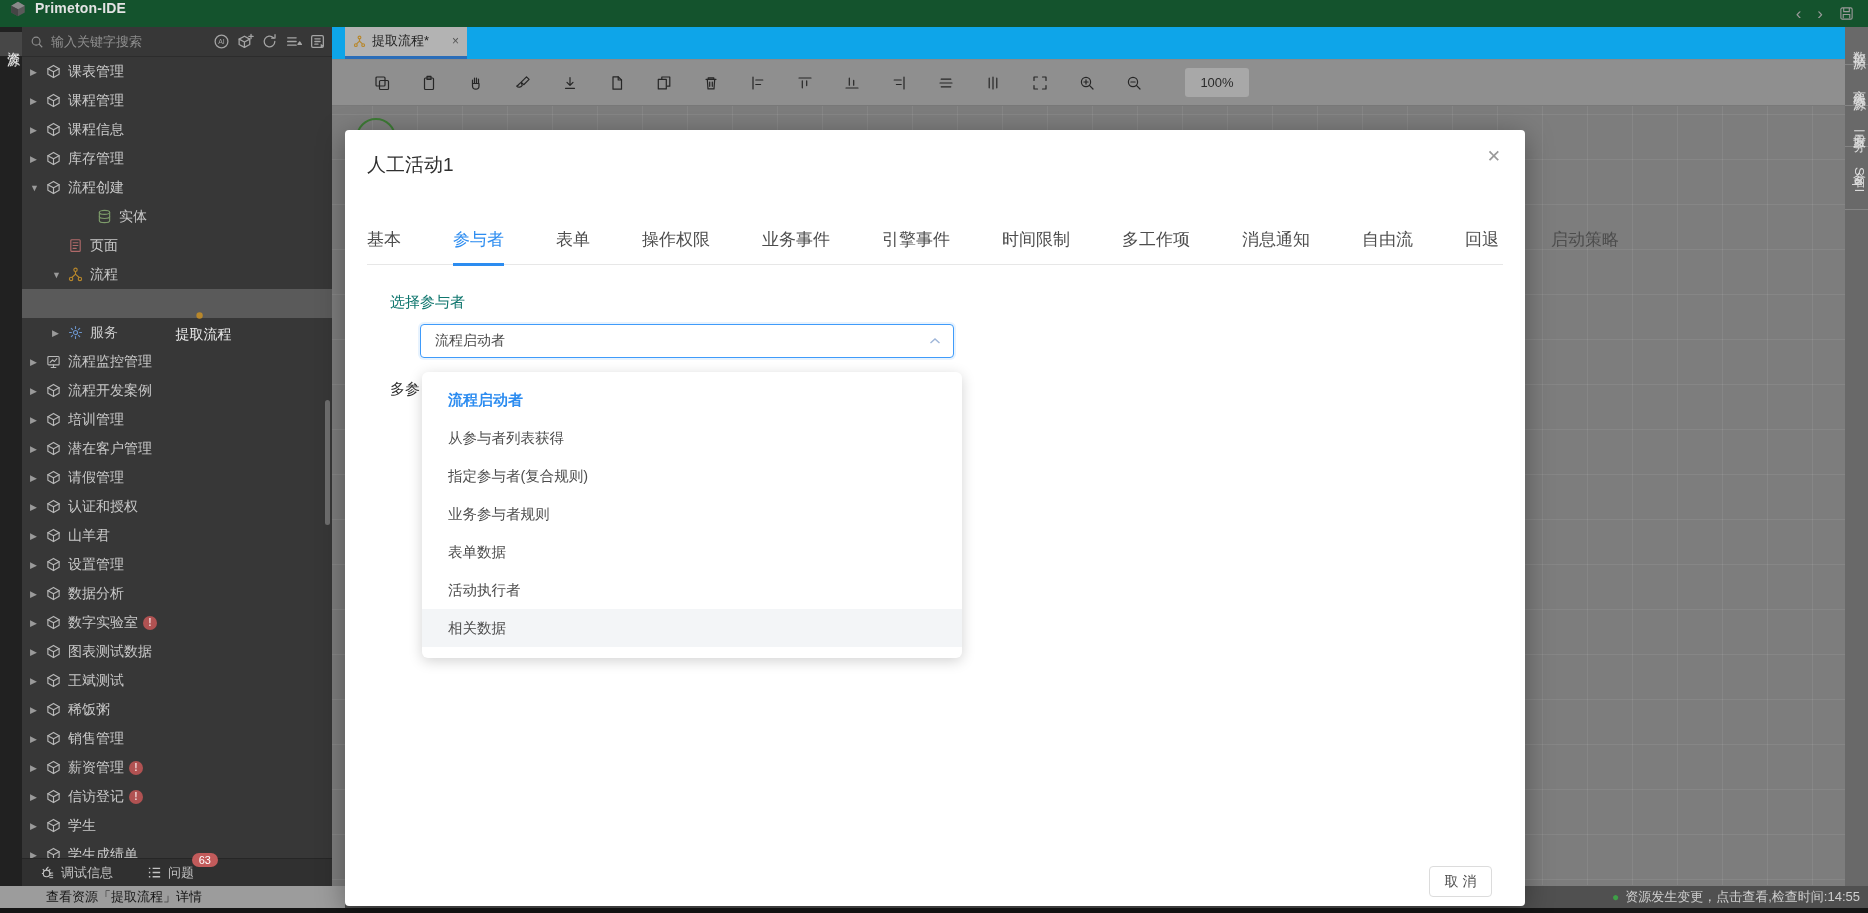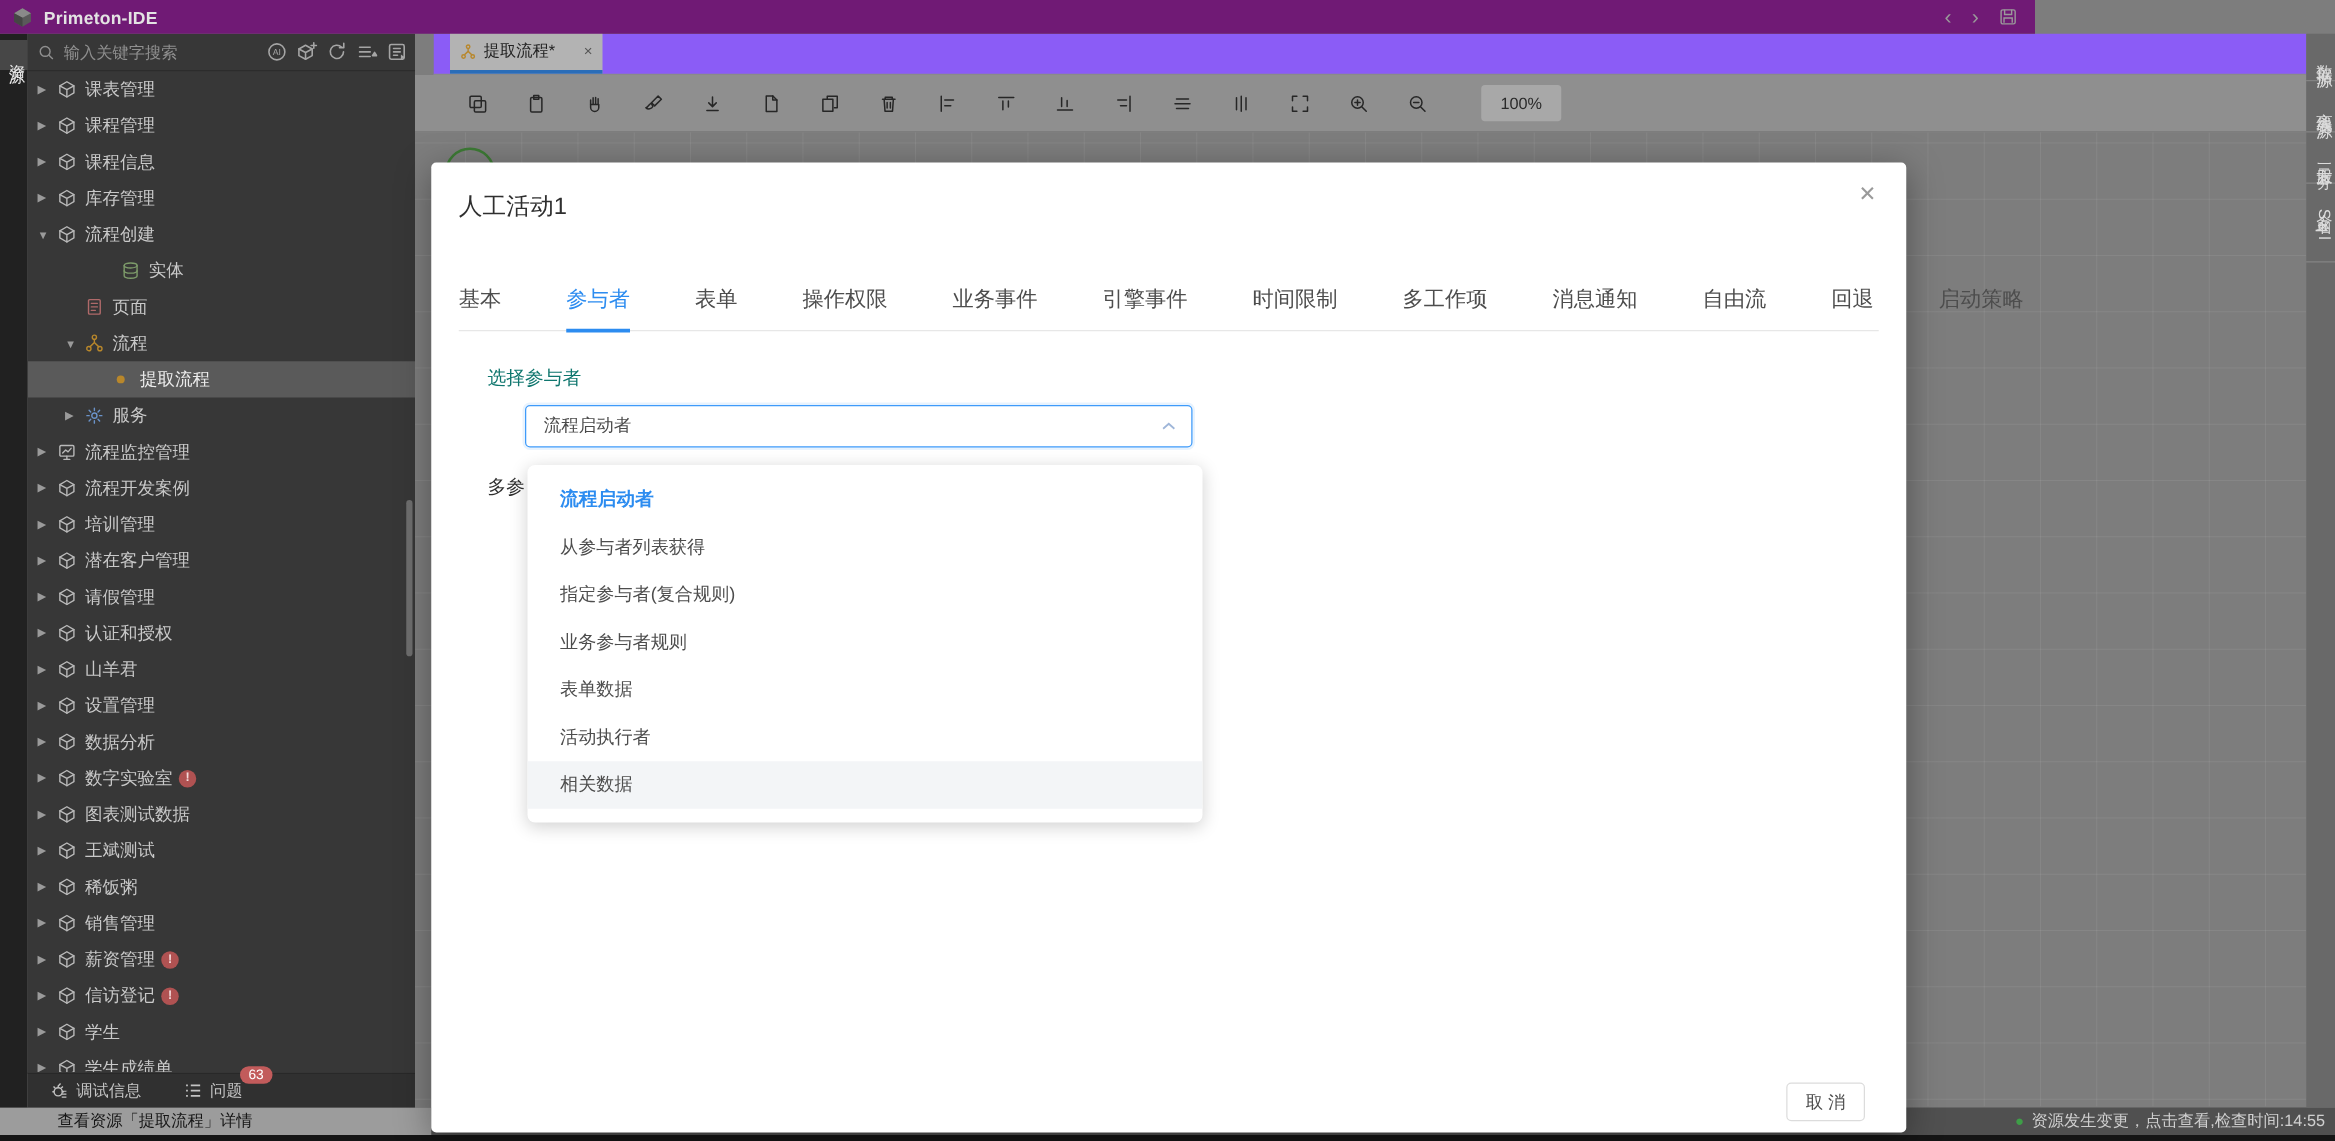--- a/index.html
+++ b/index.html
@@ -3,22 +3,22 @@
 <meta charset="utf-8">
 <style>
   * { box-sizing: border-box; }
   html,body { margin:0; padding:0; }
   body {
     width:1868px; height:913px; position:relative; overflow:hidden;
     background:#7d7d7d; font-family:"Liberation Sans","DejaVu Sans",sans-serif;
     -webkit-font-smoothing:antialiased;
   }
   
-  #titlebar { position:absolute; left:0; top:0; width:1628px; height:27px;
-    background:#701a75; display:flex; align-items:center; color:#e3e3e3; z-index:30; }
+  #titlebar { position:absolute; left:0; top:0; width:1868px; height:27px;
+    background:#14532d; display:flex; align-items:flex-start; color:#e3e3e3; z-index:30; }
   #titlebar .logo { width:18px; height:18px; margin:0 8px 0 9px; }
   #titlebar .app-title { font-size:14px; font-weight:bold; letter-spacing:.2px; }
   #titlebar .tb-right { position:absolute; right:14px; top:0; height:27px; display:flex; align-items:center; gap:16px; color:#9a9a9a; }
   #titlebar .navarrow { font-size:17px; line-height:27px; cursor:default; }
   
   #left-rail { position:absolute; left:0; top:27px; width:22px; height:859px; background:#212121; z-index:6; }
   #rail-tab { margin-top:5px; width:22px; padding:9px 0; background:#474747; color:#e8e8e8;
     writing-mode:vertical-rl; text-align:center; font-size:13px; letter-spacing:3px; }
   
   #sidebar { position:absolute; left:22px; top:27px; width:310px; height:831px; background:#373737; overflow:hidden; z-index:5; }
@@ -45,21 +45,21 @@
     padding:1px 7px; border-radius:9px; }
   
   #statusbar { position:absolute; left:0; top:886px; width:1868px; height:27px; background:#505050; z-index:4; }
   #status-left { position:absolute; left:0; top:0; width:345px; height:22px; background:#9c9c9c; color:#161616;
     font-size:13px; line-height:22px; padding-left:46px; }
   #status-right { position:absolute; right:8px; top:0; height:22px; line-height:22px; color:#cfcfcf; font-size:13px; }
   #status-right .gdot { color:#3e9e47; margin-right:6px; font-size:12px; }
   #bottom-strip { position:absolute; left:0; top:22px; width:1868px; height:5px; background:#151515; }
   
   #editor { position:absolute; left:332px; top:27px; width:1513px; height:859px; }
-  #tabbar { height:33px; background:#8b5cf6; border-bottom:1px solid #8a8a8a; display:flex; align-items:flex-end;margin-left:15px; }
+  #tabbar { height:33px; background:#0ea5e9; border-bottom:1px solid #8a8a8a; display:flex; align-items:flex-end; }
   #doc-tab { margin-left:13px; height:33px; width:122px; background:#b3b3b3; border-bottom:3px solid #2a6db8;
     display:flex; align-items:center; padding:0 8px; gap:6px; color:#222; font-size:13px; }
   #doc-tab .tab-close { color:#555; font-size:12px; margin-left:auto; cursor:pointer; }
   #toolbar { height:46px; background:#8f8f8f; border-bottom:1px solid #797979; display:flex; align-items:center;
     padding-left:40px; gap:28px; color:#262626; }
   .tbtn { width:19px; height:19px; display:flex; align-items:center; justify-content:center; }
   #zoom-box { margin-left:14px; width:64px; height:29px; background:#a8a8a8; border-radius:3px; color:#2a2a2a;
     font-size:13px; display:flex; align-items:center; justify-content:center; }
   #canvas { position:relative; height:779px;
     background-image:linear-gradient(rgba(255,255,255,.07) 1px, transparent 1px),
@@ -247,21 +247,21 @@
         <span class="ticon">
           <svg viewBox="0 0 16 16" width="15" height="15" fill="none" stroke="#b8872b" stroke-width="1.2" stroke-linecap="round" stroke-linejoin="round">
             <circle cx="8" cy="3" r="1.8"></circle>
             <circle cx="3.3" cy="12.7" r="1.8"></circle>
             <circle cx="12.7" cy="12.7" r="1.8"></circle>
             <path d="M8 4.8v2.7M8 7.5l-3.8 3.7M8 7.5l3.8 3.7"></path>
           </svg>
         </span>
         <span class="tlabel">流程</span>
       </div>
-      <div class="trow selected" style="padding-left: 52px;">
+      <div class="trow selected" style="padding-left: 52px; flex-direction: column;">
         <span class="arrow"></span>
         <span class="ticon">
           <svg viewBox="0 0 16 16" width="15" height="15">
             <circle cx="7" cy="8" r="3.4" fill="#b8872b"></circle>
           </svg>
         </span>
         <span class="tlabel">提取流程</span>
       </div>
       <div class="trow" style="padding-left: 30px;">
         <span class="arrow">▶</span>

